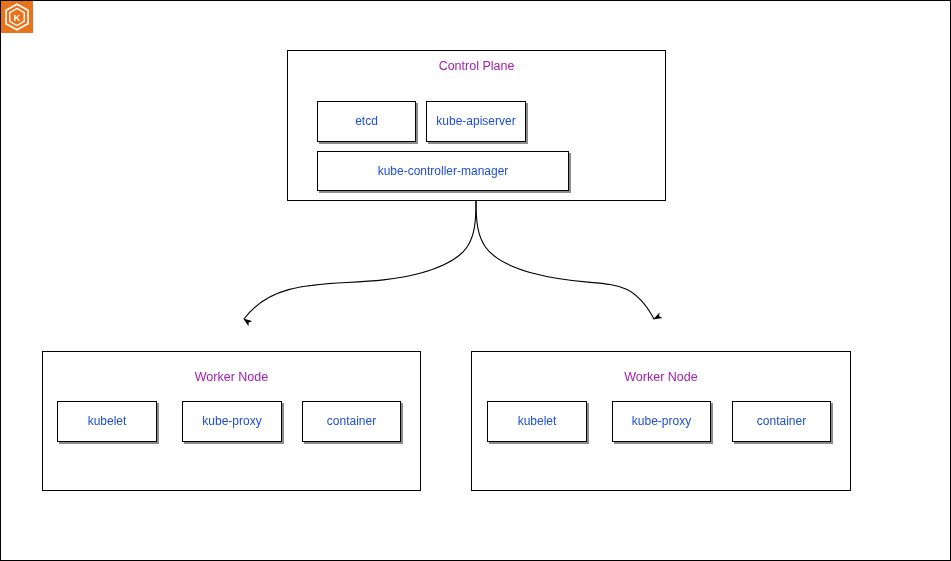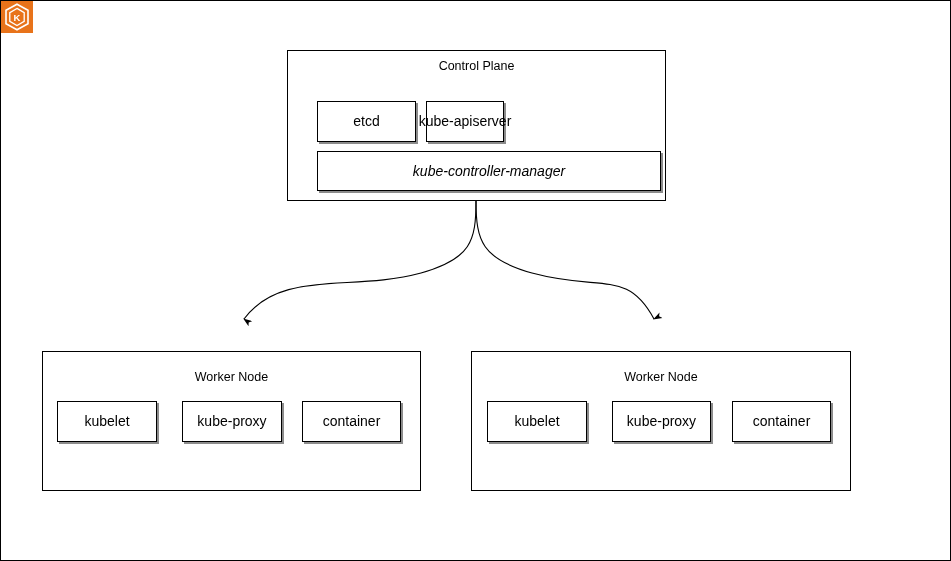--- a/index.html
+++ b/index.html
@@ -35,38 +35,38 @@
     box-sizing: border-box;
     border: 1px solid #000000;
     background: #ffffff;
   }
   .group-title {
     position: absolute;
     left: 0;
     right: 0;
     text-align: center;
     font-size: 12.5px;
-    color: #000000;
+    color: #a21caf;
     line-height: 15px;
     white-space: nowrap;
   }
   
   .comp-box {
     position: absolute;
     box-sizing: border-box;
     border: 1px solid #000000;
     background: #ffffff;
     box-shadow: 2px 2px 0 0 #8c8c8c;
     display: flex;
     align-items: center;
     justify-content: center;
   }
   .comp-label {
-    font-size: 14px;
-    color: #000000;
+    font-size: 12px;
+    color: #1d4ed8;
     white-space: nowrap;
     line-height: 15px;
   }
   
   #arrows {
     position: absolute;
     left: 0;
     top: 0;
     width: 951px;
     height: 561px;
@@ -86,24 +86,24 @@
     </svg>
   </div>
 
   <div class="group-box" style="left:286px; top:49px; width:379px; height:151px;">
     <div class="group-title" style="top:8px;">Control Plane</div>
   </div>
 
   <div class="comp-box" style="left:316px; top:100px; width:99px; height:41px;">
     <span class="comp-label">etcd</span>
   </div>
-  <div class="comp-box" style="left:425px; top:100px; width:78px; height:41px;">
+  <div class="comp-box" style="left:425px; top:100px; width:100px; height:41px;">
     <span class="comp-label">kube-apiserver</span>
   </div>
-  <div class="comp-box" style="left:316px; top:150px; width:344px; height:40px;font-style:italic;">
+  <div class="comp-box" style="left:316px; top:150px; width:252px; height:40px;">
     <span class="comp-label">kube-controller-manager</span>
   </div>
 
   <div class="group-box" style="left:41px; top:350px; width:379px; height:140px;">
     <div class="group-title" style="top:18px;">Worker Node</div>
   </div>
 
   <div class="comp-box" style="left:56px; top:400px; width:100px; height:41px;">
     <span class="comp-label">kubelet</span>
   </div>

